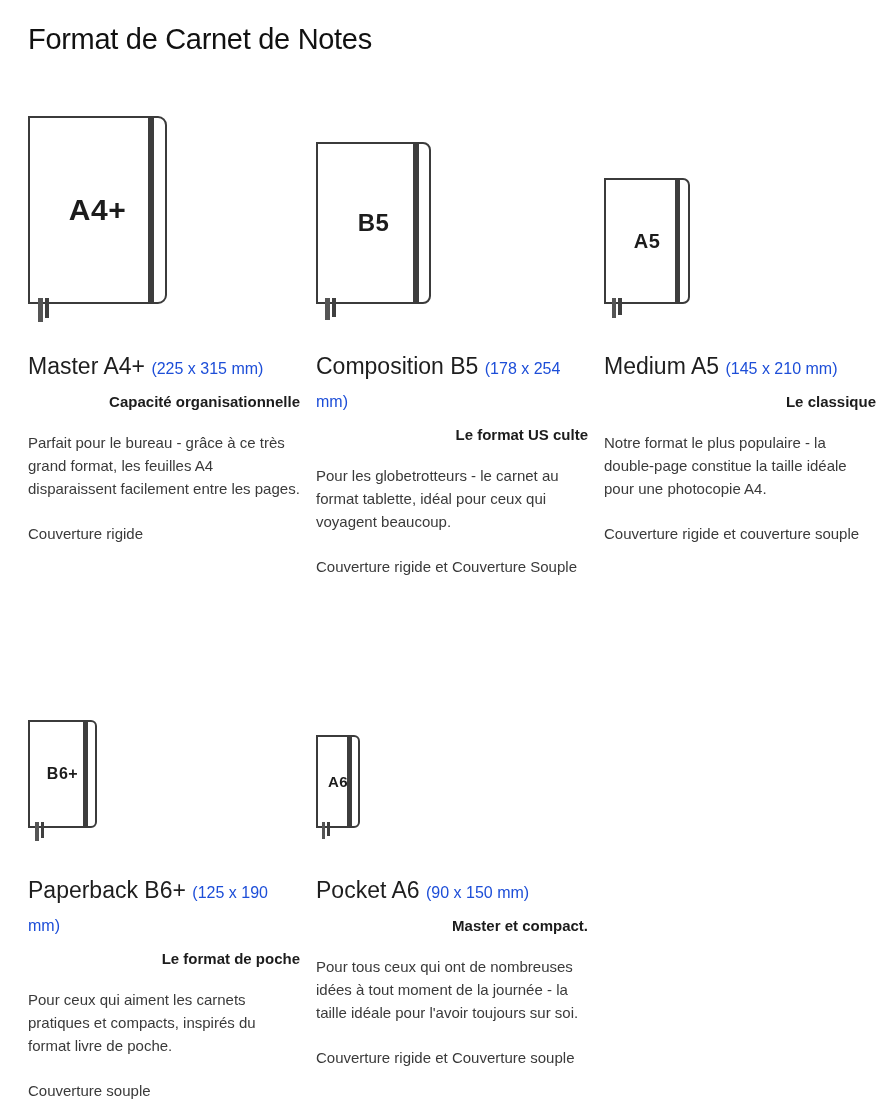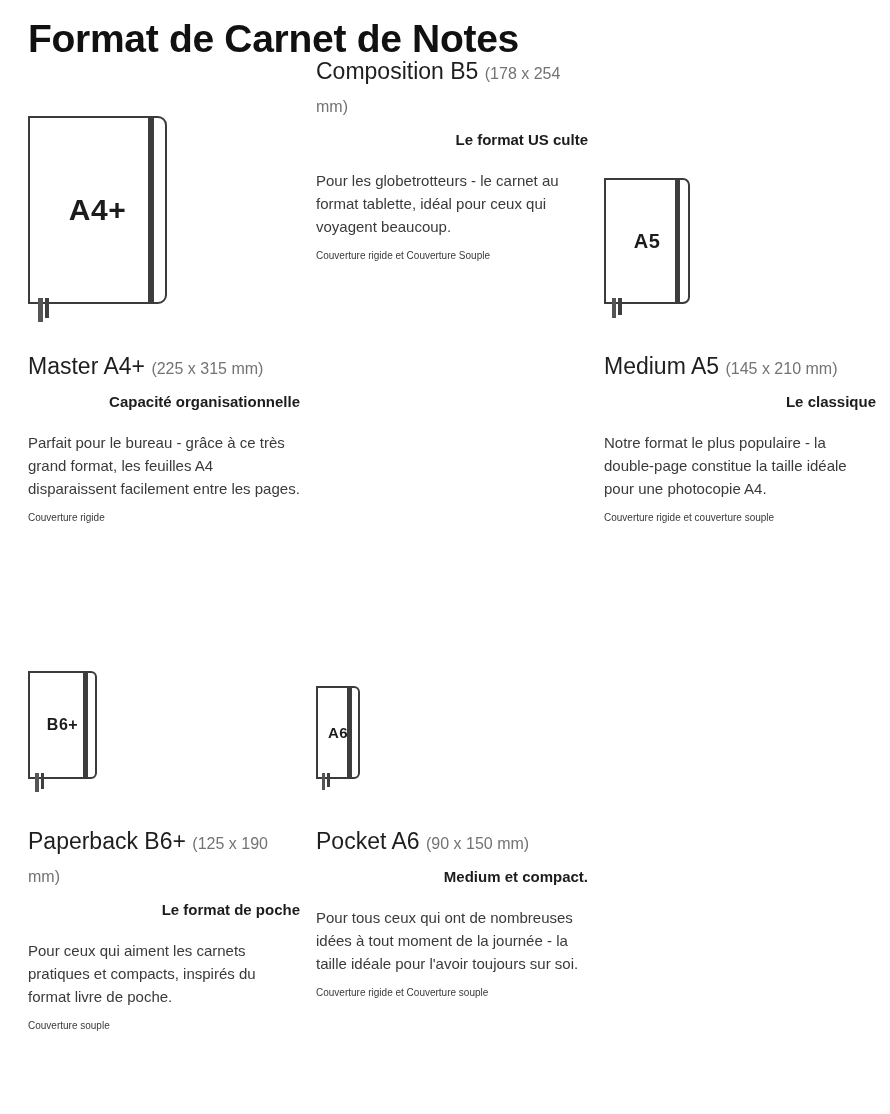--- a/index.html
+++ b/index.html
@@ -7,23 +7,23 @@
   body {
     width: 890px; height: 1114px;
     font-family: "Liberation Sans", sans-serif;
     color: #3a3a3a;
     overflow: hidden;
   }
   .page { padding: 22px 6px 0 28px; }
 
   h1.page-title {
     margin: 0;
-    font-size: 39px;
+    font-size: 29px;
     line-height: 34px;
-    font-weight: 700;
+    font-weight: 400;
     letter-spacing: -0.3px;
     color: #111111;
   }
 
   .grid {
     display: grid;
     grid-template-columns: repeat(3, 1fr);
     column-gap: 8px;
   }
   .grid.row2 { margin-top: 138px; }
@@ -82,31 +82,31 @@
   .nb-a6 .r2 { left: 9px; width: 3px; height: 14px; bottom: -10px; }
 
   
   .nb-title {
     margin: 0;
     font-size: 23px;
     line-height: 30px;
     font-weight: 400;
     color: #1e1e1e;
   }
-  .dims { font-size: 16px; color: #737373; }
+  .dims { font-size: 16px; color: #1d4ed8; }
   .tagline {
     margin: 7px 0 0;
     font-size: 15px;
     line-height: 21px;
     font-weight: 700;
     color: #1c1c1c;
     text-align: right;
   }
   .desc  { margin: 19px 0 0; font-size: 15px; line-height: 23px; color: #3a3a3a; }
-  .cover { margin: 6px 0 0; font-size: 10px; line-height: 23px; color: #3a3a3a; }
+  .cover { margin: 22px 0 0; font-size: 15px; line-height: 23px; color: #3a3a3a; }
   .card { padding-right: 8px; }
 </style>
 </head>
 <body>
 
 <div class="page">
 
   <h1 class="page-title">Format de Carnet de Notes</h1>
 
   <div class="grid row1">
@@ -120,20 +120,28 @@
           <span class="nb-label">A4+</span>
         </div>
       </div>
       <h2 class="nb-title"><span>Master A4+</span> <span class="dims">(225 x 315 mm)</span></h2>
       <p class="tagline">Capacité organisationnelle</p>
       <p class="desc">Parfait pour le bureau - grâce à ce très grand format, les feuilles A4 disparaissent facilement entre les pages.</p>
       <p class="cover">Couverture rigide</p>
     </div>
 
     <div class="card">
+      <div class="illus">
+        <div class="notebook nb-b5">
+          <span class="band"></span>
+          <span class="ribbon r1"></span>
+          <span class="ribbon r2"></span>
+          <span class="nb-label">B5</span>
+        </div>
+      </div>
       <h2 class="nb-title"><span>Composition B5</span> <span class="dims">(178 x 254 mm)</span></h2>
       <p class="tagline">Le format US culte</p>
       <p class="desc">Pour les globetrotteurs - le carnet au format tablette, idéal pour ceux qui voyagent beaucoup.</p>
       <p class="cover">Couverture rigide et Couverture Souple</p>
     </div>
 
     <div class="card">
       <div class="illus">
         <div class="notebook nb-a5">
           <span class="band"></span>
@@ -170,21 +178,21 @@
     <div class="card">
       <div class="illus">
         <div class="notebook nb-a6">
           <span class="band"></span>
           <span class="ribbon r1"></span>
           <span class="ribbon r2"></span>
           <span class="nb-label">A6</span>
         </div>
       </div>
       <h2 class="nb-title"><span>Pocket A6</span> <span class="dims">(90 x 150 mm)</span></h2>
-      <p class="tagline">Medium et compact.</p>
+      <p class="tagline">Master et compact.</p>
       <p class="desc">Pour tous ceux qui ont de nombreuses idées à tout moment de la journée - la taille idéale pour l'avoir toujours sur soi.</p>
       <p class="cover">Couverture rigide et Couverture souple</p>
     </div>
 
     <div class="card"></div>
 
   </div>
 
 </div>
 

